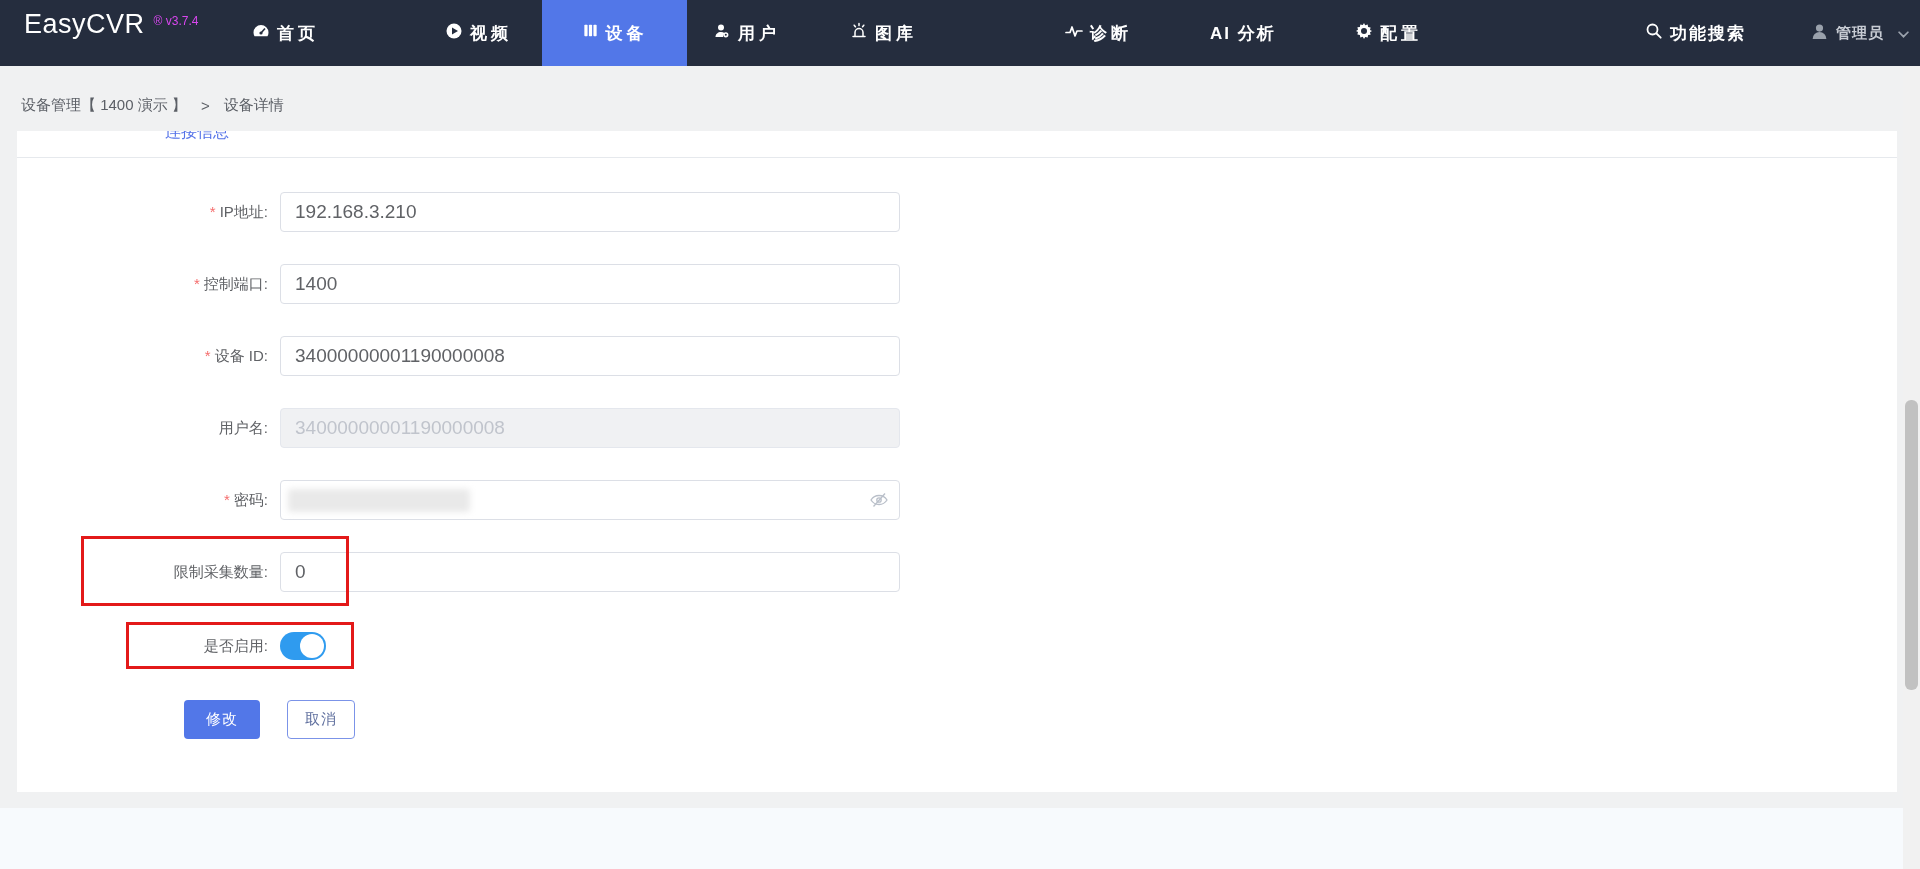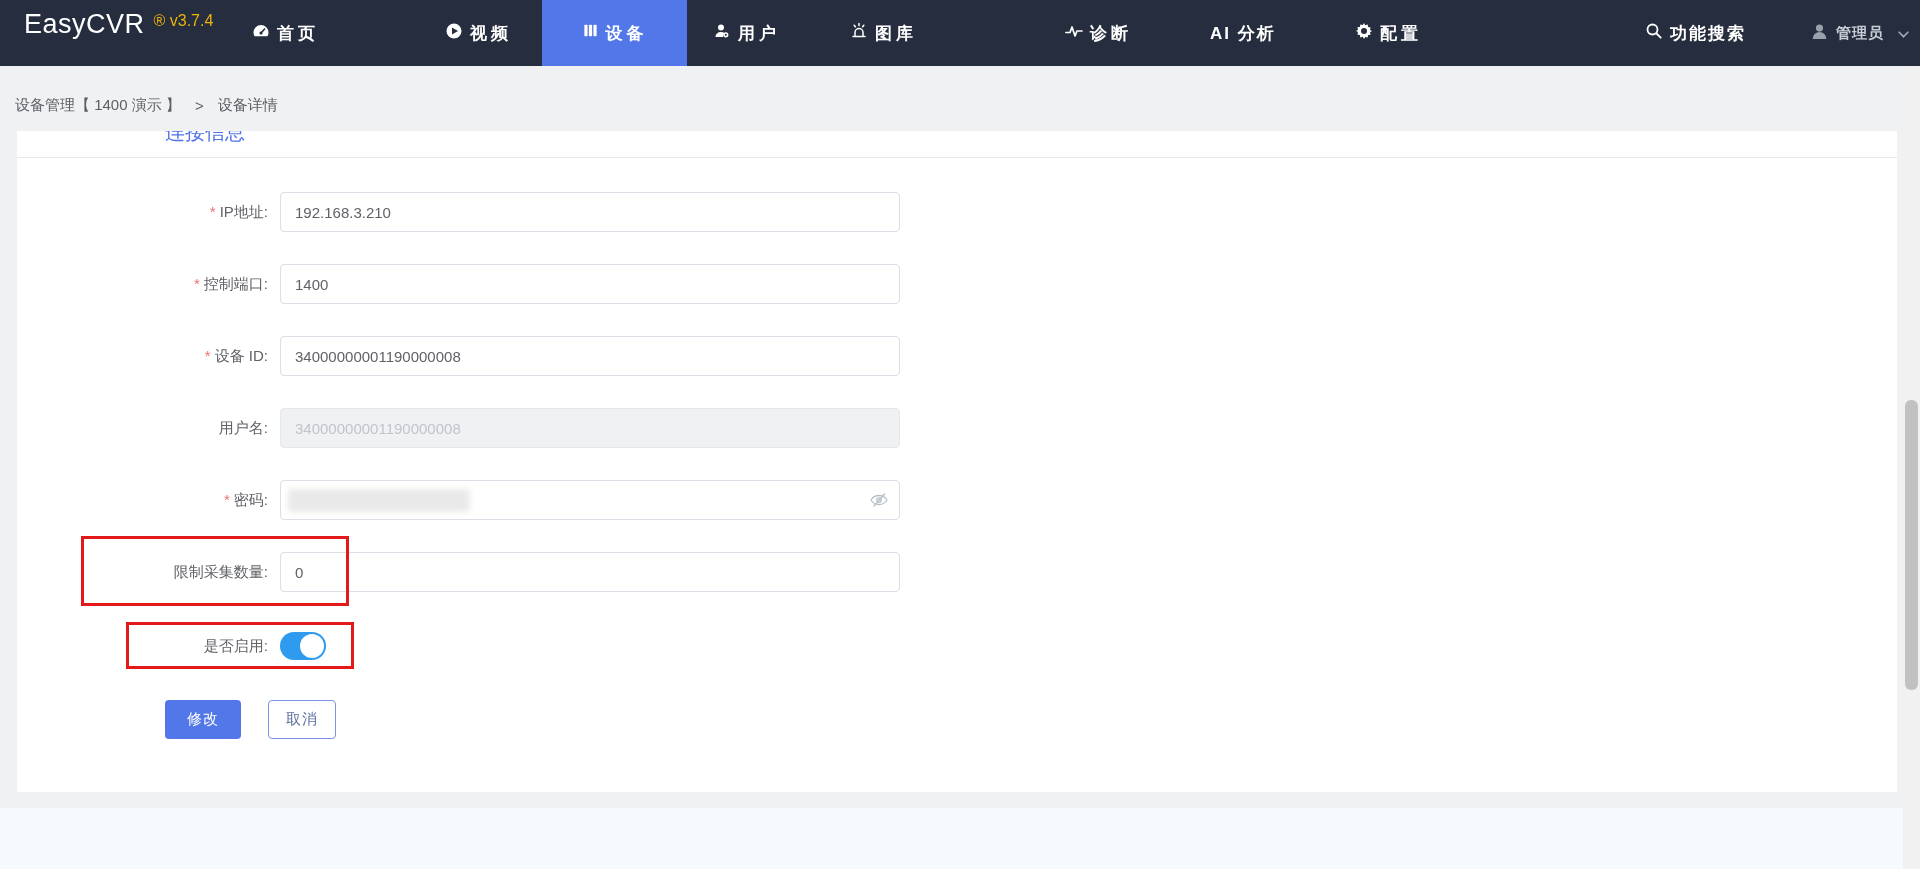--- a/index.html
+++ b/index.html
@@ -11,75 +11,75 @@
   }
   .page { position: relative; width: 1920px; height: 869px; }
 
   
   .navbar {
     position: absolute; left: 0; top: 0; width: 1920px; height: 66px;
     background: #252d3e; z-index: 30;
   }
   .logo-wrap { position: absolute; left: 24px; top: 0; height: 48px; display: flex; align-items: center; }
   .logo { color: #ffffff; font-size: 27px; font-weight: 500; letter-spacing: 0.5px; }
-  .version { color: #eab308; font-size: 16px; margin-left: 9px; margin-top: -6px; }
+  .version { color: #d946ef; font-size: 12px; margin-left: 9px; margin-top: -6px; }
   .nav-item {
     position: absolute; top: 0; height: 66px;
     display: flex; align-items: center; gap: 7px;
     color: #ffffff; font-size: 17px; font-weight: 700; letter-spacing: 4px;
     cursor: pointer; white-space: nowrap;
   }
   .nav-item svg { flex: 0 0 auto; }
   .nav-item.active-block {
     background: #5277e8; justify-content: center; letter-spacing: 4px;
   }
   .nav-right-user { color: #c8ccd4; font-size: 15px; font-weight: 400; letter-spacing: 1px; }
   .nav-right-user .chev { margin-left: 7px; display: inline-block; }
 
   
   .breadcrumb {
     position: absolute; left: 15px; top: 96px; font-size: 15px; color: #5b5f66;
     display: flex; align-items: center; gap: 14px; z-index: 5;
   }
-  .breadcrumb .crumb-link { cursor: pointer; }
+  .breadcrumb .crumb-link { cursor: pointer; margin-left: 6px; }
 
   
   .panel {
     position: absolute; left: 17px; top: 131px; width: 1880px; height: 661px;
     background: #ffffff; overflow: hidden; z-index: 4;
   }
   .tab-label {
     position: absolute; left: 148px; top: -9px;
-    font-size: 20px; line-height: 20px; color: #5472e8; cursor: pointer;
+    font-size: 16px; line-height: 20px; color: #5472e8; cursor: pointer;
   }
   .tabs-border {
     position: absolute; left: 0; top: 26px; width: 100%; height: 1px; background: #e6e9ed;
   }
   .form-row { position: absolute; left: 0; width: 1000px; height: 50px; }
   .row-ip     { top: 61px; }
   .row-port   { top: 133px; }
   .row-devid  { top: 205px; }
   .row-user   { top: 277px; }
   .row-pass   { top: 349px; }
   .row-limit  { top: 421px; }
   .row-toggle { top: 501px; height: 28px; padding-left: 13px; }
-  .row-buttons{ top: 569px; height: 39px; }
+  .row-buttons{ top: 569px; height: 39px; margin-left: 19px; }
 
   .f-label {
     position: absolute; left: 0; top: 0; width: 251px; height: 40px;
     text-align: right; line-height: 40px; font-size: 15px; color: #606266;
     white-space: nowrap;
   }
   .row-toggle .f-label { height: 28px; line-height: 28px; }
   .req { color: #f56c6c; margin-right: 4px; font-size: 15px; }
 
   .f-input {
     position: absolute; left: 263px; top: 0; width: 620px; height: 40px;
     border: 1px solid #dcdfe6; border-radius: 4px; background: #ffffff;
-    padding: 0 14px; font-size: 15px; color: #606266; outline: none;
+    padding: 0 14px; font-size: 19px; color: #606266; outline: none;
     font-family: "Liberation Sans", "DejaVu Sans", sans-serif;
   }
   .f-input:disabled, .f-input.disabled {
     background: #f0f1f3; color: #c0c4cc; border-color: #e4e7ed; cursor: not-allowed;
   }
   .pass-wrap { position: absolute; left: 263px; top: 0; width: 620px; height: 40px; }
   .pass-wrap .f-input { left: 0; width: 620px; padding-right: 40px; }
   .pass-blur {
     position: absolute; left: 8px; top: 9px; width: 182px; height: 23px;
     background: #e9e9e9; border-radius: 3px; filter: blur(3px); pointer-events: none;

